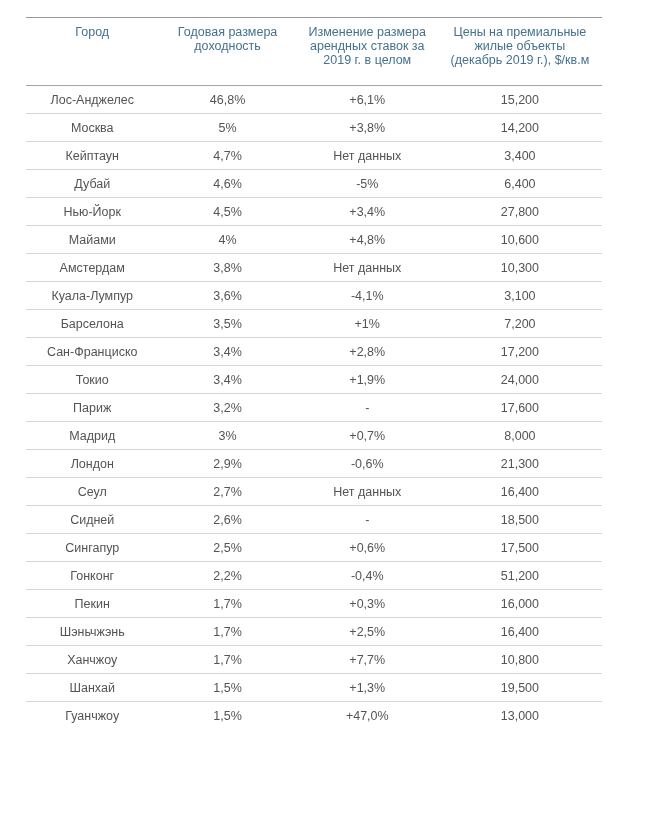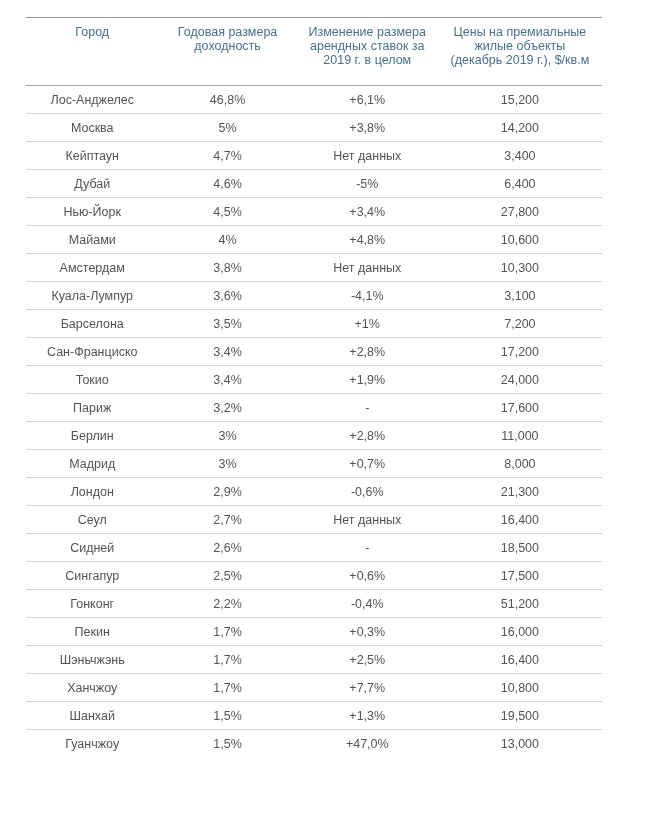--- a/index.html
+++ b/index.html
@@ -153,26 +153,20 @@
     <td>24,000</td>
   </tr>
 
   <tr>
     <td>Париж</td>
     <td>3,2%</td>
     <td>-</td>
     <td>17,600</td>
   </tr>
 
-  <tr>
-    <td>Берлин</td>
-    <td>3%</td>
-    <td>+2,8%</td>
-    <td>11,000</td>
-  </tr>
 
   <tr>
     <td>Мадрид</td>
     <td>3%</td>
     <td>+0,7%</td>
     <td>8,000</td>
   </tr>
 
   <tr>
     <td>Лондон</td>

